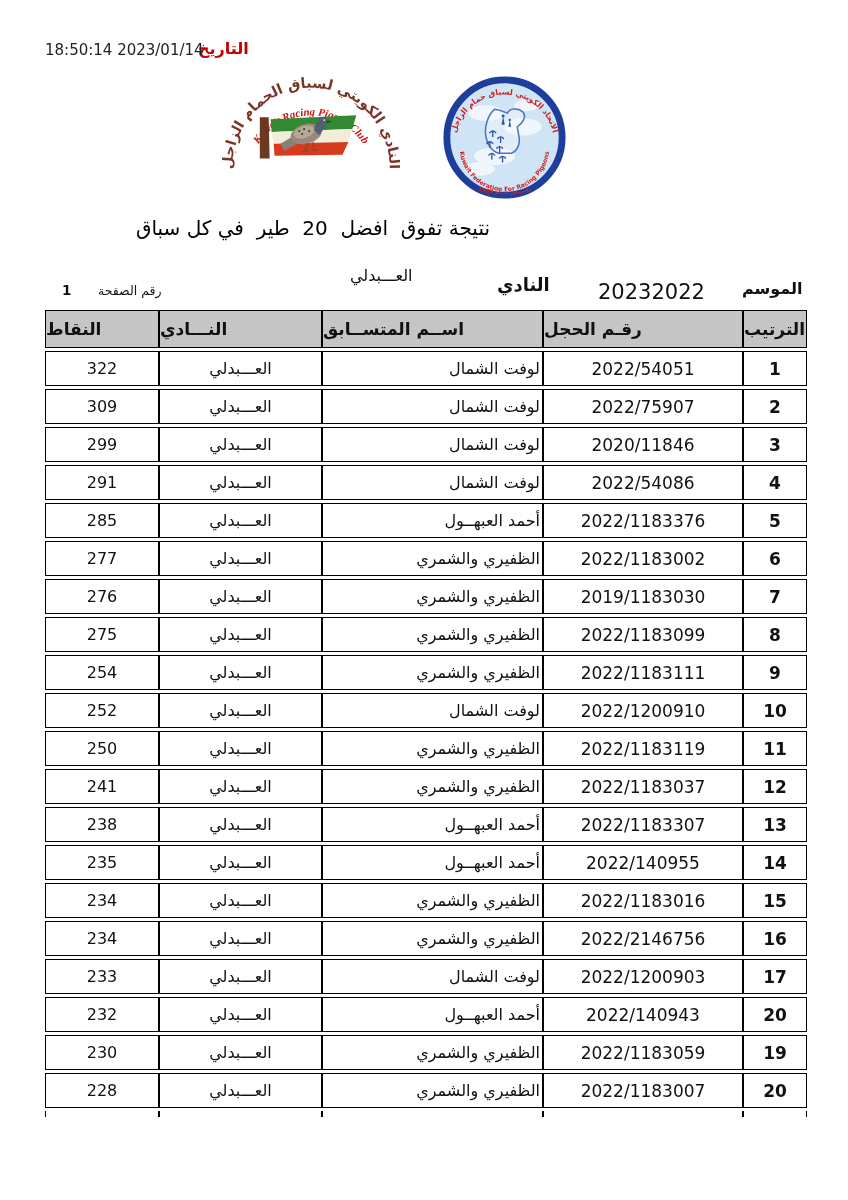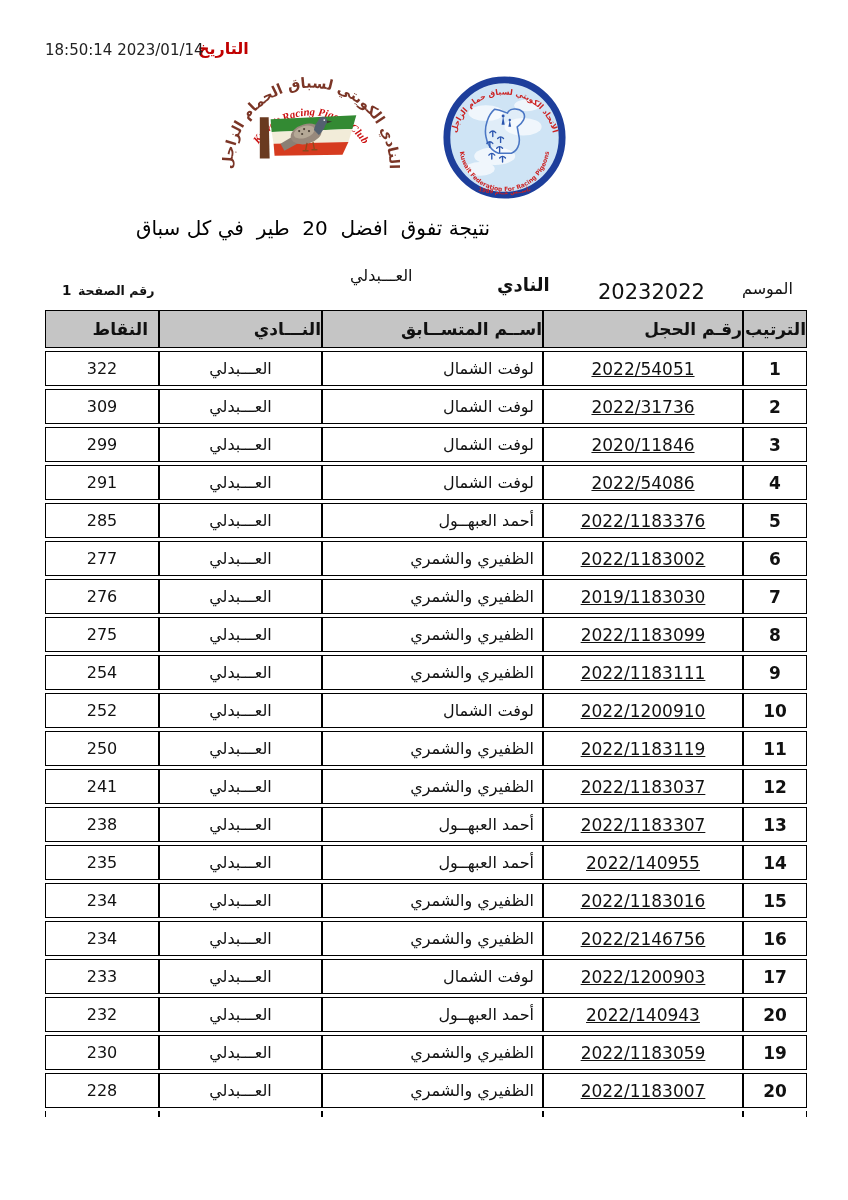--- a/index.html
+++ b/index.html
@@ -15,50 +15,50 @@
 
   
   .date-label { left:198px; top:39px; color:#c00000; font-weight:bold; font-size:16px; }
   .date-value { left:45px;  top:41px; font-size:15px; direction:ltr; color:#222; }
 
   
   .report-title { left:140px; top:216px; width:350px; text-align:center;
                   font-weight:normal; font-size:20px; white-space:pre; color:#000; }
   .club-label   { left:497px; top:274px; font-weight:bold; font-size:18px; }
   .club-value   { left:350px; top:266px; font-size:16px; }
-  .season-label { left:742px; top:279px; font-weight:normal; font-size:16px; }
+  .season-label { left:742px; top:279px; font-weight:bold; font-size:16px; }
   .season-value { left:598px; top:280px; font-size:21px; direction:ltr; }
-  .page-label   { left:78px;  top:283px; font-weight:bold; font-size:12.5px; }
+  .page-label   { left:98px;  top:283px; font-weight:normal; font-size:12.5px; }
   .page-value   { left:62px;  top:282px; font-weight:bold; font-size:13.5px; }
 
   
   .logo-club { left:222px; top:70px; width:178px; height:128px; }
   .logo-fed  { left:441px; top:76px; width:127px; height:127px; }
 
   
   table.results {
     position:absolute; left:45px; top:307px; width:762px;
     border-collapse:separate; border-spacing:0 3px;
     direction:rtl; table-layout:fixed;
   }
   .results th, .results td {
     border:1.5px solid #000; overflow:hidden; white-space:nowrap;
   }
   .results thead th {
     background:#c5c5c5; height:38px; font-size:17px; font-weight:bold;
-    text-align:right; vertical-align:middle;
+    text-align:left; vertical-align:middle;
   }
   .results thead th.col-points { padding-left:0; padding-right:10px; }
   .results tbody td {
     background:#fff; height:35px; font-size:16px; vertical-align:middle;
     text-align:center;
   }
   .results td.col-rank  { font-weight:bold; font-size:17px; }
-  .results td.col-ring  { direction:ltr; font-size:17px;text-decoration:underline; }
-  .results td.col-name  { text-align:right; padding-right:8px; }
+  .results td.col-ring  { direction:ltr; font-size:17px; }
+  .results td.col-name  { text-align:right; padding-right:2px; }
   .results tbody tr.stub td {
     height:6px; border-top:none; border-bottom:none; background:transparent;
   }
 </style>
 </head>
 <body>
 
 <div class="abs date-label">التاريخ</div>
 <div class="abs date-value">18:50:14 2023/01/14</div>
 
@@ -164,21 +164,21 @@
   <tbody>
       <tr>
         <td class="col-rank">1</td>
         <td class="col-ring">2022/54051</td>
         <td class="col-name">لوفت الشمال</td>
         <td class="col-club">العـــبدلي</td>
         <td class="col-points">322</td>
       </tr>
       <tr>
         <td class="col-rank">2</td>
-        <td class="col-ring">2022/31736</td>
+        <td class="col-ring">2022/75907</td>
         <td class="col-name">لوفت الشمال</td>
         <td class="col-club">العـــبدلي</td>
         <td class="col-points">309</td>
       </tr>
       <tr>
         <td class="col-rank">3</td>
         <td class="col-ring">2020/11846</td>
         <td class="col-name">لوفت الشمال</td>
         <td class="col-club">العـــبدلي</td>
         <td class="col-points">299</td>

